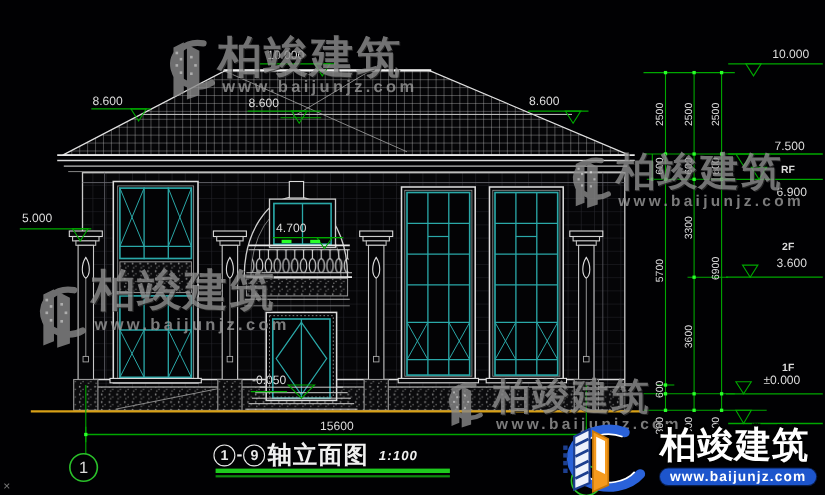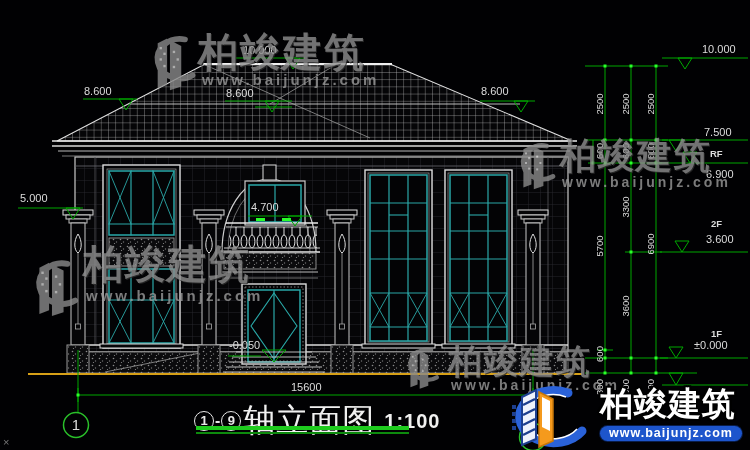--- a/index.html
+++ b/index.html
@@ -21,22 +21,22 @@
      letter-spacing:1px;line-height:1;white-space:nowrap;
      text-shadow:2px 0 0 #000,-2px 0 0 #000,0 2px 0 #000,0 -2px 0 #000,2px 2px 0 #000,-2px -2px 0 #000,2px -2px 0 #000,-2px 2px 0 #000;}
   #bluelogo .pill{position:absolute;left:108px;top:45px;width:142px;height:15px;background:#1d55cc;
      border-radius:9px;color:#fff;font-size:12.5px;font-weight:bold;letter-spacing:1px;
      text-align:center;line-height:15px;box-shadow:0 0 0 1px #091d4a;}
   
   #titleblock{position:absolute;left:194px;top:399px;display:flex;align-items:center;color:#f0f0f0;}
   #titleblock .circ{display:inline-block;width:18px;height:18px;border:1.6px solid #e8e8e8;border-radius:50%;
      font-size:13px;font-weight:bold;text-align:center;line-height:18px;color:#e8e8e8;}
   #titleblock .dash{font-weight:bold;margin:0 1px;color:#e8e8e8;}
-  #titleblock .big{font-size:32px;font-weight:normal;letter-spacing:1px;margin-left:2px;}
-  #titleblock .scale{font-size:20px;font-weight:bold;margin-left:9px;letter-spacing:1px;}
+  #titleblock .big{font-size:22px;font-weight:bold;letter-spacing:1px;margin-left:2px;}
+  #titleblock .scale{font-size:12px;font-weight:bold;margin-left:9px;letter-spacing:1px;font-style:italic;}
   .uline1{position:absolute;left:196px;top:426px;width:213px;height:4px;background:#1ecb1e;}
   .uline2{position:absolute;left:196px;top:432px;width:213px;height:2px;background:#0d8a0d;}
   #cornerx{position:absolute;left:3px;top:436px;color:#777;font-size:11px;}
 </style>
 </head>
 <body>
 
 <div id="screen">
 
 <svg width="750" height="450" viewBox="0 0 750 450">

